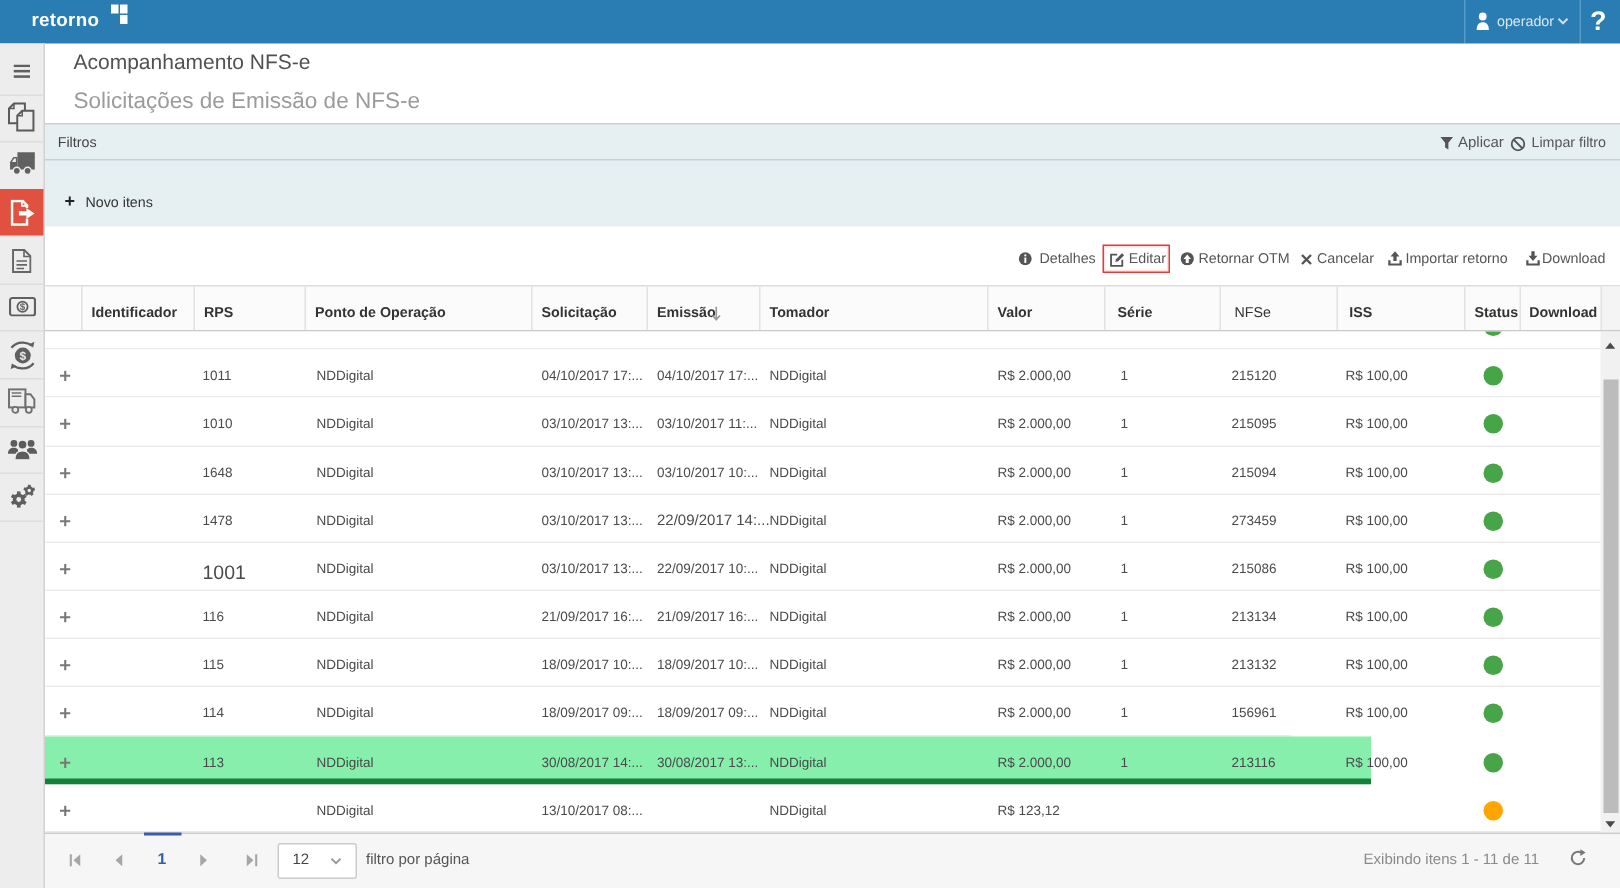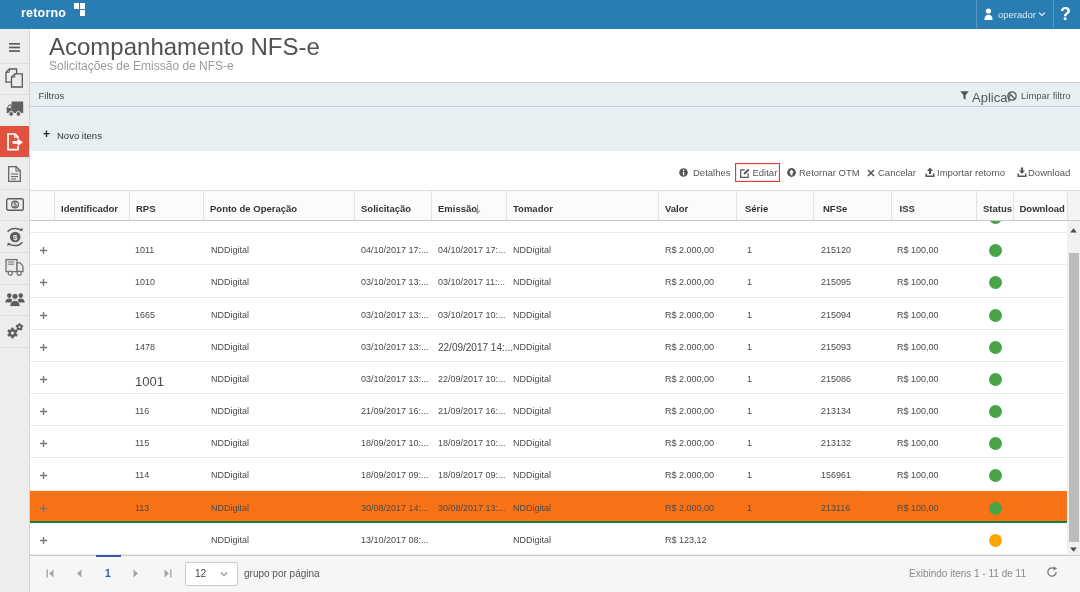--- a/index.html
+++ b/index.html
@@ -147,30 +147,30 @@
         <rect x="13.6" y="1.2" width="1.9" height="1.8"></rect>
       </g>
     <g transform="rotate(288 14.5 5)">
         <rect x="13.6" y="1.2" width="1.9" height="1.8"></rect>
       </g>
   </g>
   <circle cx="7.5" cy="11" r="1.6" fill="#ededed"></circle>
   <circle cx="14.5" cy="5" r="1.1" fill="#ededed"></circle>
 </svg>
 
-<div class="a" style="left:49px;top:33px;font-size:24px;color:#515151">Acompanhamento NFS-e</div>
-<div class="a" style="left:49px;top:59px;font-size:12px;color:#9b9b9b">Solicitações de Emissão de NFS-e</div>
+<div class="a" style="left:49px;top:33px;font-size:14px;color:#515151">Acompanhamento NFS-e</div>
+<div class="a" style="left:49px;top:59px;font-size:15px;color:#9b9b9b">Solicitações de Emissão de NFS-e</div>
 
 <div class="a" style="left:30px;top:82px;width:1050px;height:68.5px;background:#e6f0f3;border-top:1px solid #cdcdcd">
   <div class="a" style="left:0;top:0;width:1050px;height:24px;border-bottom:1px solid #c3d0d5"></div>
   <div class="a" style="left:8.5px;top:7px;font-size:9.5px;color:#444">Filtros</div>
   <svg class="a ic" style="left:930px;top:8px" width="9" height="9" viewBox="0 0 9 9">
     <path d="M0.3 0.3 L8.7 0.3 L5.6 4.2 L5.6 8.7 L3.4 7.3 L3.4 4.2 Z" fill="#555"></path>
   </svg>
-  <div class="a" style="left:942px;top:7px;font-size:13px;color:#555">Aplicar</div>
+  <div class="a" style="left:942px;top:7px;font-size:10px;color:#555">Aplicar</div>
   <svg class="a ic" style="left:977px;top:7.5px" width="10" height="10" viewBox="0 0 10 10">
     <circle cx="5" cy="5" r="4.2" fill="none" stroke="#555" stroke-width="1.2"></circle>
     <line x1="2" y1="2" x2="8" y2="8" stroke="#555" stroke-width="1.2"></line>
   </svg>
   <div class="a" style="left:991px;top:7px;font-size:9.5px;color:#555">Limpar filtro</div>
   <div class="a" style="left:13px;top:46px;font-size:12px;font-weight:bold;color:#222;line-height:10px">+</div>
   <div class="a" style="left:27px;top:47px;font-size:9.5px;color:#333">Novo itens</div>
 </div>
 
 <div id="toolbar"></div>
@@ -221,21 +221,21 @@
 <div class="a" style="left:1012.5px;top:191px;width:1px;height:29px;background:#e2e2e2"></div>
 <div class="a" style="left:1067px;top:191px;width:1px;height:29px;background:#e2e2e2"></div>
 <div class="a" style="left:61px;top:202.5px;font-size:9.5px;font-weight:bold;color:#333">Identificador</div>
 <div class="a" style="left:136px;top:202.5px;font-size:9.5px;font-weight:bold;color:#333">RPS</div>
 <div class="a" style="left:210px;top:202.5px;font-size:9.5px;font-weight:bold;color:#333">Ponto de Operação</div>
 <div class="a" style="left:361px;top:202.5px;font-size:9.5px;font-weight:bold;color:#333">Solicitação</div>
 <div class="a" style="left:438px;top:202.5px;font-size:9.5px;font-weight:bold;color:#333">Emissão</div>
 <div class="a" style="left:513px;top:202.5px;font-size:9.5px;font-weight:bold;color:#333">Tomador</div>
 <div class="a" style="left:665px;top:202.5px;font-size:9.5px;font-weight:bold;color:#333">Valor</div>
 <div class="a" style="left:745px;top:202.5px;font-size:9.5px;font-weight:bold;color:#333">Série</div>
-<div class="a" style="left:823px;top:202.5px;font-size:9.5px;font-weight:bold;color:#333">NFSe</div>
+<div class="a" style="left:823px;top:202.5px;font-size:9.5px;font-weight:normal;color:#333">NFSe</div>
 <div class="a" style="left:899.5px;top:202.5px;font-size:9.5px;font-weight:bold;color:#333">ISS</div>
 <div class="a" style="left:983px;top:202.5px;font-size:9.5px;font-weight:bold;color:#333">Status</div>
 <div class="a" style="left:1019.5px;top:202.5px;font-size:9.5px;font-weight:bold;color:#333">Download</div>
 <svg class="a ic" style="left:474px;top:204px" width="7" height="10" viewBox="0 0 7 10">
     <path d="M3.5 0.5 L3.5 8.5 M1 6.3 L3.5 9.1 L6 6.3" fill="none" stroke="#9a9a9a" stroke-width="1.1"></path>
   </svg>
 <div class="a" style="left:30px;top:221px;width:1037px;height:12px;overflow:hidden;border-bottom:1px solid #ebebeb;background:#fff">
     <div style="position:absolute;left:959px;top:-10px;width:13px;height:13px;border-radius:50%;background:#47a447"></div>
   </div>
 <div class="a" style="left:30px;top:233px;width:1037px;height:32px;border-bottom:1px solid #ebebeb;background:#fff">
@@ -265,21 +265,21 @@
 <div style="position:absolute;left:635px;top:12.0px;font-size:9px;color:#4a4a4a;white-space:nowrap">R$ 2.000,00</div>
 <div style="position:absolute;left:717px;top:12.0px;font-size:9px;color:#4a4a4a;white-space:nowrap">1</div>
 <div style="position:absolute;left:791px;top:12.0px;font-size:9px;color:#4a4a4a;white-space:nowrap">215095</div>
 <div style="position:absolute;left:867px;top:12.0px;font-size:9px;color:#4a4a4a;white-space:nowrap">R$ 100,00</div>
 <div style="position:absolute;left:959px;top:11.0px;width:13px;height:13px;border-radius:50%;background:#47a447"></div>
 </div>
 <div class="a" style="left:30px;top:298px;width:1037px;height:32px;border-bottom:1px solid #ebebeb;background:#fff">
 <svg style="position:absolute;left:10px;top:13.5px" width="7" height="7" viewBox="0 0 7 7">
       <path d="M3.5 0 L3.5 7 M0 3.5 L7 3.5" stroke="#777" stroke-width="1.4"></path>
     </svg>
-<div style="position:absolute;left:105px;top:11.5px;font-size:9px;color:#4a4a4a;white-space:nowrap">1665</div>
+<div style="position:absolute;left:105px;top:11.5px;font-size:9px;color:#4a4a4a;white-space:nowrap">1648</div>
 <div style="position:absolute;left:181px;top:11.5px;font-size:9px;color:#4a4a4a;white-space:nowrap">NDDigital</div>
 <div style="position:absolute;left:331px;top:11.5px;font-size:9px;color:#4a4a4a;white-space:nowrap">03/10/2017 13:...</div>
 <div style="position:absolute;left:408px;top:11.5px;font-size:9px;color:#4a4a4a;white-space:nowrap">03/10/2017 10:...</div>
 <div style="position:absolute;left:483px;top:11.5px;font-size:9px;color:#4a4a4a;white-space:nowrap">NDDigital</div>
 <div style="position:absolute;left:635px;top:11.5px;font-size:9px;color:#4a4a4a;white-space:nowrap">R$ 2.000,00</div>
 <div style="position:absolute;left:717px;top:11.5px;font-size:9px;color:#4a4a4a;white-space:nowrap">1</div>
 <div style="position:absolute;left:791px;top:11.5px;font-size:9px;color:#4a4a4a;white-space:nowrap">215094</div>
 <div style="position:absolute;left:867px;top:11.5px;font-size:9px;color:#4a4a4a;white-space:nowrap">R$ 100,00</div>
 <div style="position:absolute;left:959px;top:10.5px;width:13px;height:13px;border-radius:50%;background:#47a447"></div>
 </div>
@@ -287,21 +287,21 @@
 <svg style="position:absolute;left:10px;top:13.5px" width="7" height="7" viewBox="0 0 7 7">
       <path d="M3.5 0 L3.5 7 M0 3.5 L7 3.5" stroke="#777" stroke-width="1.4"></path>
     </svg>
 <div style="position:absolute;left:105px;top:11.5px;font-size:9px;color:#4a4a4a;white-space:nowrap">1478</div>
 <div style="position:absolute;left:181px;top:11.5px;font-size:9px;color:#4a4a4a;white-space:nowrap">NDDigital</div>
 <div style="position:absolute;left:331px;top:11.5px;font-size:9px;color:#4a4a4a;white-space:nowrap">03/10/2017 13:...</div>
 <div style="position:absolute;left:408px;top:11.5px;font-size:10px;color:#4a4a4a;white-space:nowrap">22/09/2017 14:...</div>
 <div style="position:absolute;left:483px;top:11.5px;font-size:9px;color:#4a4a4a;white-space:nowrap">NDDigital</div>
 <div style="position:absolute;left:635px;top:11.5px;font-size:9px;color:#4a4a4a;white-space:nowrap">R$ 2.000,00</div>
 <div style="position:absolute;left:717px;top:11.5px;font-size:9px;color:#4a4a4a;white-space:nowrap">1</div>
-<div style="position:absolute;left:791px;top:11.5px;font-size:9px;color:#4a4a4a;white-space:nowrap">215093</div>
+<div style="position:absolute;left:791px;top:11.5px;font-size:9px;color:#4a4a4a;white-space:nowrap">273459</div>
 <div style="position:absolute;left:867px;top:11.5px;font-size:9px;color:#4a4a4a;white-space:nowrap">R$ 100,00</div>
 <div style="position:absolute;left:959px;top:10.5px;width:13px;height:13px;border-radius:50%;background:#47a447"></div>
 </div>
 <div class="a" style="left:30px;top:362px;width:1037px;height:32px;border-bottom:1px solid #ebebeb;background:#fff">
 <svg style="position:absolute;left:10px;top:13.5px" width="7" height="7" viewBox="0 0 7 7">
       <path d="M3.5 0 L3.5 7 M0 3.5 L7 3.5" stroke="#777" stroke-width="1.4"></path>
     </svg>
 <div style="position:absolute;left:105px;top:11.5px;font-size:13px;color:#4a4a4a;white-space:nowrap">1001</div>
 <div style="position:absolute;left:181px;top:11.5px;font-size:9px;color:#4a4a4a;white-space:nowrap">NDDigital</div>
 <div style="position:absolute;left:331px;top:11.5px;font-size:9px;color:#4a4a4a;white-space:nowrap">03/10/2017 13:...</div>
@@ -351,21 +351,21 @@
 <div style="position:absolute;left:181px;top:12.0px;font-size:9px;color:#4a4a4a;white-space:nowrap">NDDigital</div>
 <div style="position:absolute;left:331px;top:12.0px;font-size:9px;color:#4a4a4a;white-space:nowrap">18/09/2017 09:...</div>
 <div style="position:absolute;left:408px;top:12.0px;font-size:9px;color:#4a4a4a;white-space:nowrap">18/09/2017 09:...</div>
 <div style="position:absolute;left:483px;top:12.0px;font-size:9px;color:#4a4a4a;white-space:nowrap">NDDigital</div>
 <div style="position:absolute;left:635px;top:12.0px;font-size:9px;color:#4a4a4a;white-space:nowrap">R$ 2.000,00</div>
 <div style="position:absolute;left:717px;top:12.0px;font-size:9px;color:#4a4a4a;white-space:nowrap">1</div>
 <div style="position:absolute;left:791px;top:12.0px;font-size:9px;color:#4a4a4a;white-space:nowrap">156961</div>
 <div style="position:absolute;left:867px;top:12.0px;font-size:9px;color:#4a4a4a;white-space:nowrap">R$ 100,00</div>
 <div style="position:absolute;left:959px;top:11.0px;width:13px;height:13px;border-radius:50%;background:#47a447"></div>
 </div>
-<div class="a" style="left:30px;top:491px;width:1051px;height:32px;border-bottom:2px solid #15803d;background:#f97316">
+<div class="a" style="left:30px;top:491px;width:884px;height:32px;border-bottom:4px solid #15803d;background:#86efac">
 <svg style="position:absolute;left:10px;top:13.5px" width="7" height="7" viewBox="0 0 7 7">
       <path d="M3.5 0 L3.5 7 M0 3.5 L7 3.5" stroke="#777" stroke-width="1.4"></path>
     </svg>
 <div style="position:absolute;left:105px;top:11.5px;font-size:9px;color:#4a4a4a;white-space:nowrap">113</div>
 <div style="position:absolute;left:181px;top:11.5px;font-size:9px;color:#4a4a4a;white-space:nowrap">NDDigital</div>
 <div style="position:absolute;left:331px;top:11.5px;font-size:9px;color:#4a4a4a;white-space:nowrap">30/08/2017 14:...</div>
 <div style="position:absolute;left:408px;top:11.5px;font-size:9px;color:#4a4a4a;white-space:nowrap">30/08/2017 13:...</div>
 <div style="position:absolute;left:483px;top:11.5px;font-size:9px;color:#4a4a4a;white-space:nowrap">NDDigital</div>
 <div style="position:absolute;left:635px;top:11.5px;font-size:9px;color:#4a4a4a;white-space:nowrap">R$ 2.000,00</div>
 <div style="position:absolute;left:717px;top:11.5px;font-size:9px;color:#4a4a4a;white-space:nowrap">1</div>
@@ -409,19 +409,19 @@
     </svg>
 <svg style="position:absolute;left:134px;top:13px" width="8" height="9" viewBox="0 0 8 9">
       <path d="M0.5 0.5 L0.5 8.5 L5 4.5 Z" fill="#a6a6a6"></path>
       <rect x="6.1" y="0.5" width="1.4" height="8" fill="#a6a6a6"></rect>
     </svg>
 <div style="position:absolute;left:155px;top:6px;width:53px;height:24px;background:#fff;border:1px solid #ccc;border-radius:2px"></div>
 <div style="position:absolute;left:165px;top:12px;font-size:10px;color:#444">12</div>
 <svg style="position:absolute;left:190px;top:16px" width="8" height="5" viewBox="0 0 8 5">
       <path d="M1 0.5 L4 3.5 L7 0.5" fill="none" stroke="#999" stroke-width="1.2"></path>
     </svg>
-<div style="position:absolute;left:214px;top:12px;font-size:10px;color:#555">grupo por página</div>
+<div style="position:absolute;left:214px;top:12px;font-size:10px;color:#555">filtro por página</div>
 <div style="position:absolute;right:54px;top:12px;font-size:10px;color:#8a8a8a">Exibindo itens 1 - 11 de 11</div>
 <svg style="position:absolute;left:1016px;top:10px" width="12" height="12" viewBox="0 0 13 13">
       <path d="M11 6.5 A 4.5 4.5 0 1 1 8.8 2.6" fill="none" stroke="#777" stroke-width="1.4"></path>
       <path d="M8.2 0.2 L12 2.6 L8.2 5 Z" fill="#777"></path>
     </svg>
 </div>
 
 </body></html>

